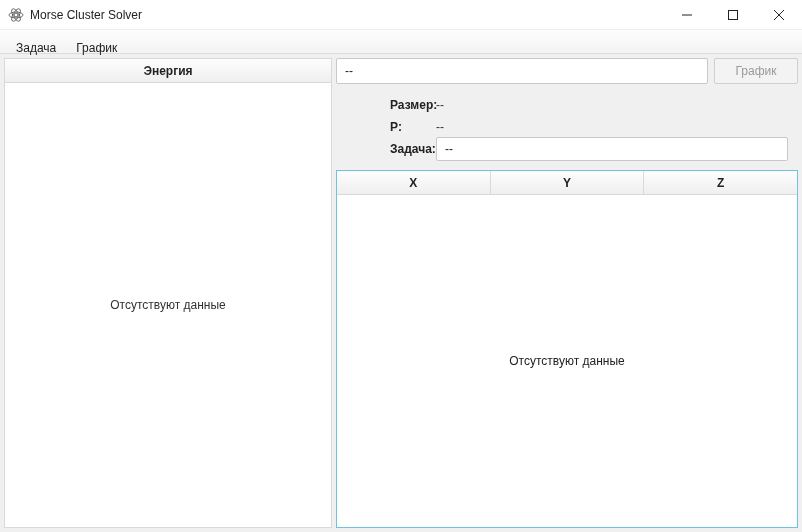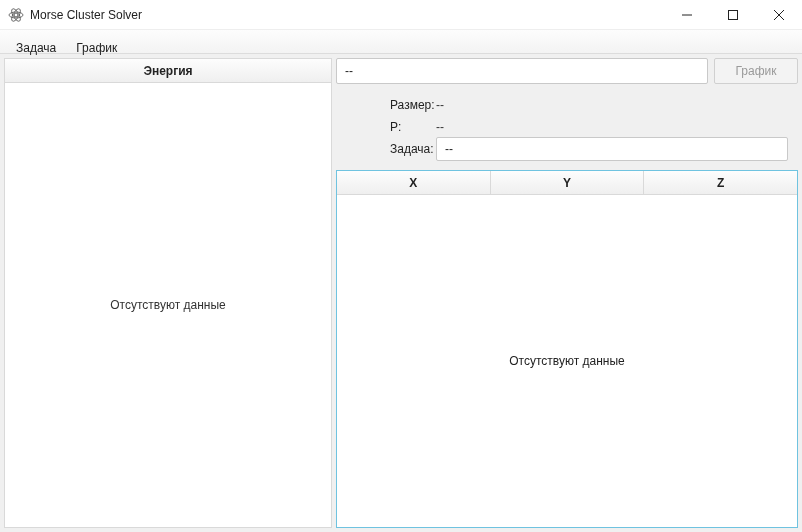--- a/index.html
+++ b/index.html
@@ -28,21 +28,21 @@
   .empty-msg { flex: 1; display: flex; align-items: center; justify-content: center; color: #333; }
 
   
   .right-panel { flex: 1; display: flex; flex-direction: column; gap: 6px; }
   .top-row { display: flex; gap: 6px; align-items:center; }
   .text-input { flex: 1; height: 26px; background: #fff; border: 1px solid #c9c9c9; border-radius: 2px; padding: 0 8px; display:flex; align-items:center; }
   .graph-btn { width: 84px; height: 26px; background: #f3f3f3; border: 1px solid #d0d0d0; border-radius: 2px; color: #9a9a9a; display:flex; align-items:center; justify-content:center; }
 
   .info-block { padding: 4px 10px 2px 10px; }
   .info-row { display:flex; align-items:center; height: 22px; }
-  .info-label { width: 90px; font-weight: 400; padding-left: 44px; }
+  .info-label { width: 90px; font-weight: 700; padding-left: 44px; }
   .info-val { color: #333; }
   .energy-input { flex:1; height: 24px; background:#fff; border:1px solid #c9c9c9; border-radius:2px; padding:0 8px; display:flex; align-items:center; }
 
   
   .coord-table { flex:1; background:#fff; border:1px solid #6fc3e0; display:flex; flex-direction:column; margin-top:2px; }
   .coord-head { display:flex; height:24px; background: linear-gradient(#fdfdfd,#efefef); border-bottom:1px solid #d9d9d9; }
   .coord-head > div { flex:1; display:flex; align-items:center; justify-content:center; font-weight:600; border-right:1px solid #d9d9d9; }
   .coord-head > div:last-child { border-right:none; }
   .coord-body { flex:1; display:flex; align-items:center; justify-content:center; }
 </style>

